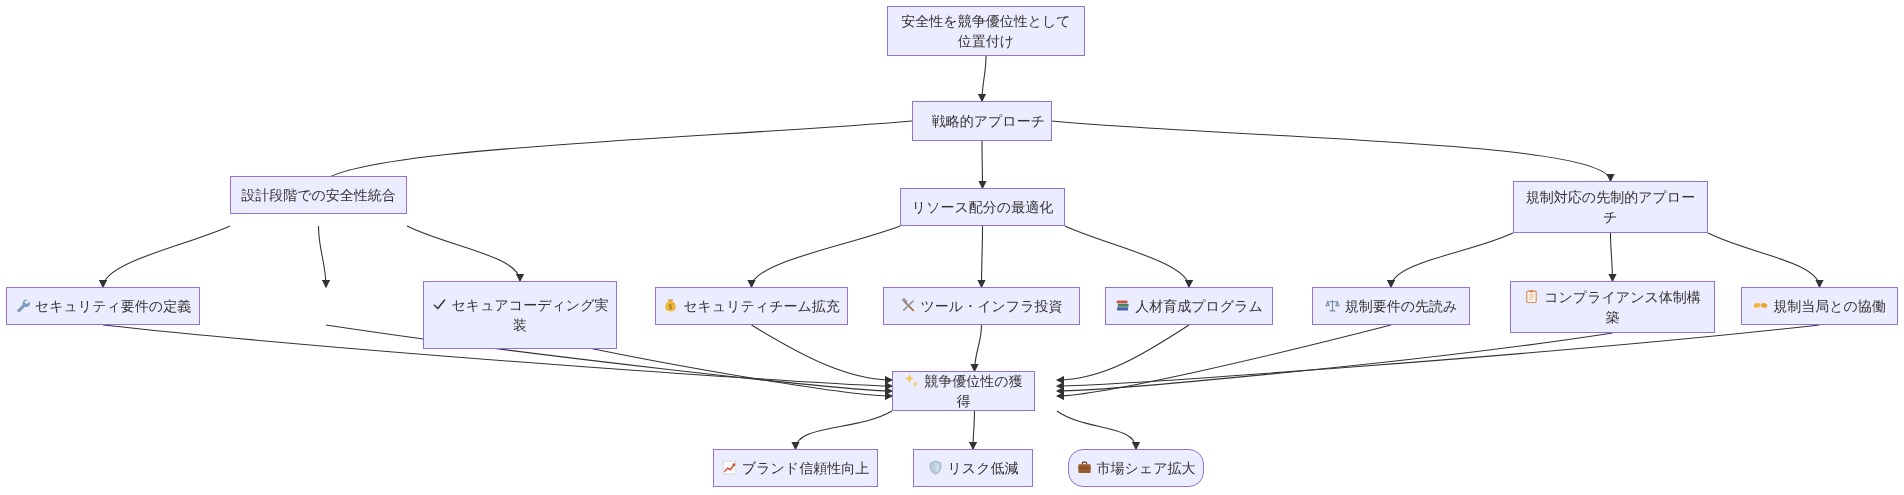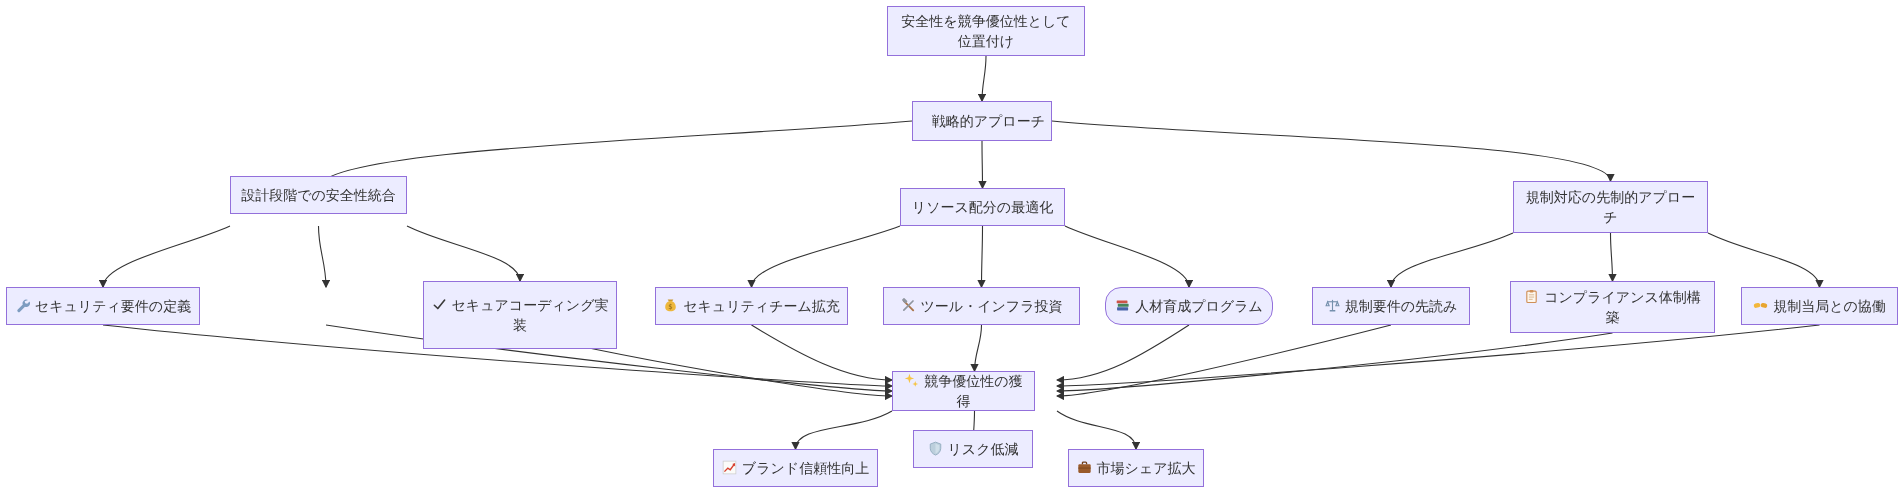--- a/index.html
+++ b/index.html
@@ -90,21 +90,21 @@
             <text x="8" y="11.4" font-size="7.5" text-anchor="middle" fill="#8a6414">$</text>
           </svg></span><span class="label">セキュリティチーム拡充</span></div>
     </div>
     <div class="node" style="left: 883px; top: 287px; width: 197px; height: 38px;">
       <div class="inner"><span class="icon"><svg viewBox="0 0 16 16" width="15" height="15" xmlns="http://www.w3.org/2000/svg">
             <line x1="3.2" y1="3.4" x2="13" y2="13.2" stroke="#a9764c" stroke-width="2" stroke-linecap="round"></line>
             <line x1="12.8" y1="3.2" x2="3" y2="13" stroke="#8e959e" stroke-width="1.8" stroke-linecap="round"></line>
             <rect x="1.2" y="1.2" width="5.4" height="3.4" rx="0.8" transform="rotate(45 3.9 2.9)" fill="#8e959e"></rect>
           </svg></span><span class="label">ツール・インフラ投資</span></div>
     </div>
-    <div class="node" style="left: 1105px; top: 287px; width: 168px; height: 38px; border-radius: 16px;">
+    <div class="node" style="left: 1105px; top: 287px; width: 168px; height: 38px;">
       <div class="inner"><span class="icon"><svg viewBox="0 0 16 16" width="15" height="15" xmlns="http://www.w3.org/2000/svg">
             <rect x="1.8" y="2.6" width="11.5" height="3.1" rx="0.6" fill="#cd5247"></rect>
             <rect x="3" y="6.2" width="11.5" height="3.1" rx="0.6" fill="#46845b"></rect>
             <rect x="2.2" y="9.9" width="11.8" height="3.3" rx="0.6" fill="#4763a8"></rect>
           </svg></span><span class="label">人材育成プログラム</span></div>
     </div>
     <div class="node" style="left: 1312px; top: 287px; width: 158px; height: 38px;">
       <div class="inner"><span class="icon"><svg viewBox="0 0 16 16" width="15" height="15" xmlns="http://www.w3.org/2000/svg">
             <g stroke="#7590ad" stroke-width="1.2" fill="none">
               <line x1="8" y1="2" x2="8" y2="13"></line>
@@ -139,26 +139,26 @@
             <path d="M12 8.6 12.8 10.8 15 11.6 12.8 12.4 12 14.6 11.2 12.4 9 11.6 11.2 10.8Z" fill="#f6c444"></path>
           </svg></span><span class="label">競争優位性の獲得</span></div>
     </div>
     <div class="node" style="left: 713px; top: 449px; width: 165px; height: 38px;">
       <div class="inner"><span class="icon"><svg viewBox="0 0 16 16" width="15" height="15" xmlns="http://www.w3.org/2000/svg">
             <rect x="1.2" y="1.2" width="13.6" height="13.6" fill="#fbfbf9" stroke="#cccccc" stroke-width="0.8"></rect>
             <path d="M2.6 12.4 6.2 8.6 8.8 10.4 13 4.6" stroke="#d8402f" stroke-width="1.5" fill="none"></path>
             <path d="M13.9 3.3 14 7 10.9 4.3Z" fill="#d8402f"></path>
           </svg></span><span class="label">ブランド信頼性向上</span></div>
     </div>
-    <div class="node" style="left: 913px; top: 430px; width: 120px; height: 38px;">
+    <div class="node" style="left: 913px; top: 449px; width: 120px; height: 38px;">
       <div class="inner"><span class="icon"><svg viewBox="0 0 16 16" width="15" height="15" xmlns="http://www.w3.org/2000/svg">
             <path d="M8 1.2 13.6 3.3V7.8c0 3.5-2.4 6-5.6 7.2-3-1.2-5.6-3.7-5.6-7.2V3.3Z" fill="#bccfdc" stroke="#93adc0" stroke-width="1"></path>
             <path d="M8 2.8 12 4.4V7.8c0 2.6-1.7 4.6-4 5.6Z" fill="#cfdfe9"></path>
           </svg></span><span class="label">リスク低減</span></div>
     </div>
-    <div class="node" style="left: 1068px; top: 449px; width: 136px; height: 38px;">
+    <div class="node" style="left: 1068px; top: 449px; width: 136px; height: 38px; border-radius: 15px;">
       <div class="inner"><span class="icon"><svg viewBox="0 0 16 16" width="15" height="15" xmlns="http://www.w3.org/2000/svg">
             <rect x="1.4" y="4.6" width="13.2" height="9.2" rx="1.2" fill="#9a5b2b"></rect>
             <path d="M5.8 4.6V3.2a1 1 0 0 1 1-1h2.4a1 1 0 0 1 1 1v1.4" fill="none" stroke="#6f3f1b" stroke-width="1.4"></path>
             <line x1="1.4" y1="8.6" x2="14.6" y2="8.6" stroke="#7c461e" stroke-width="1"></line>
           </svg></span><span class="label">市場シェア拡大</span></div>
     </div>
   </div>
 
 </body></html>

